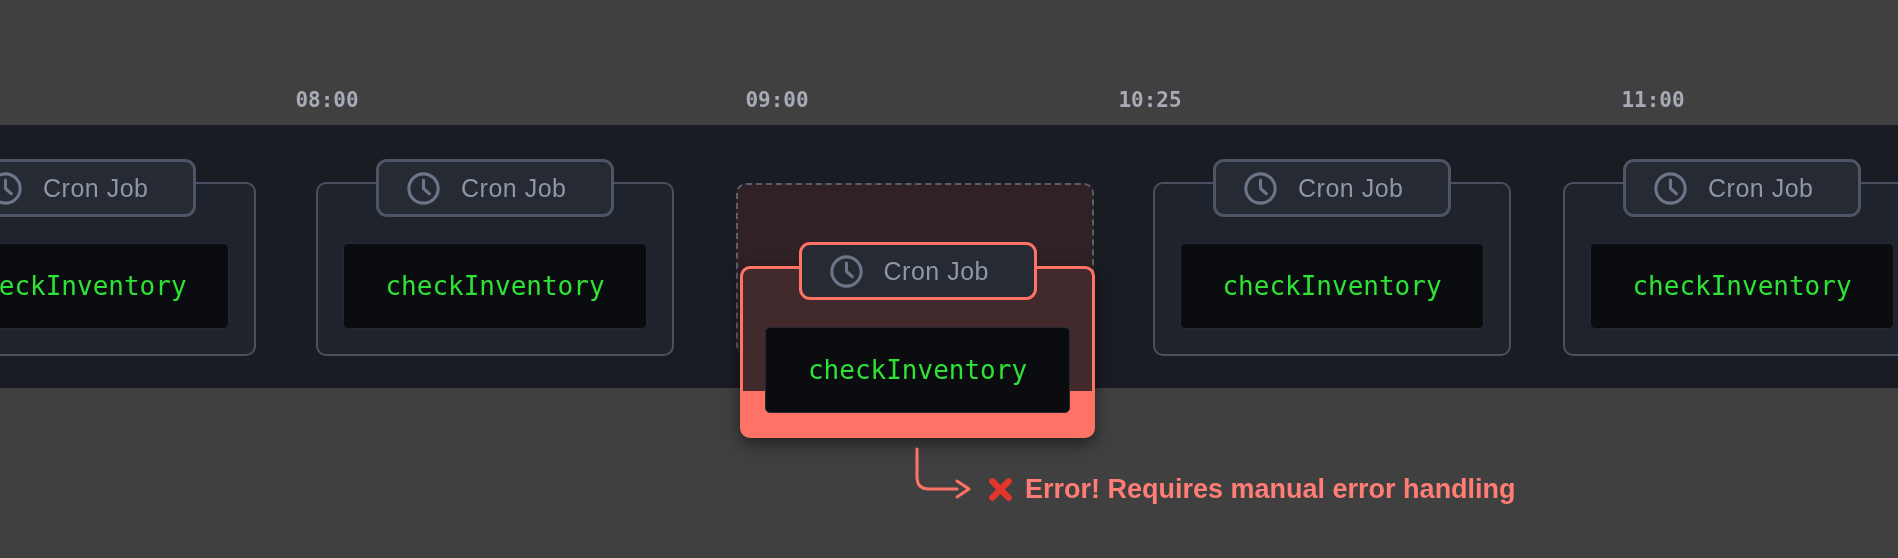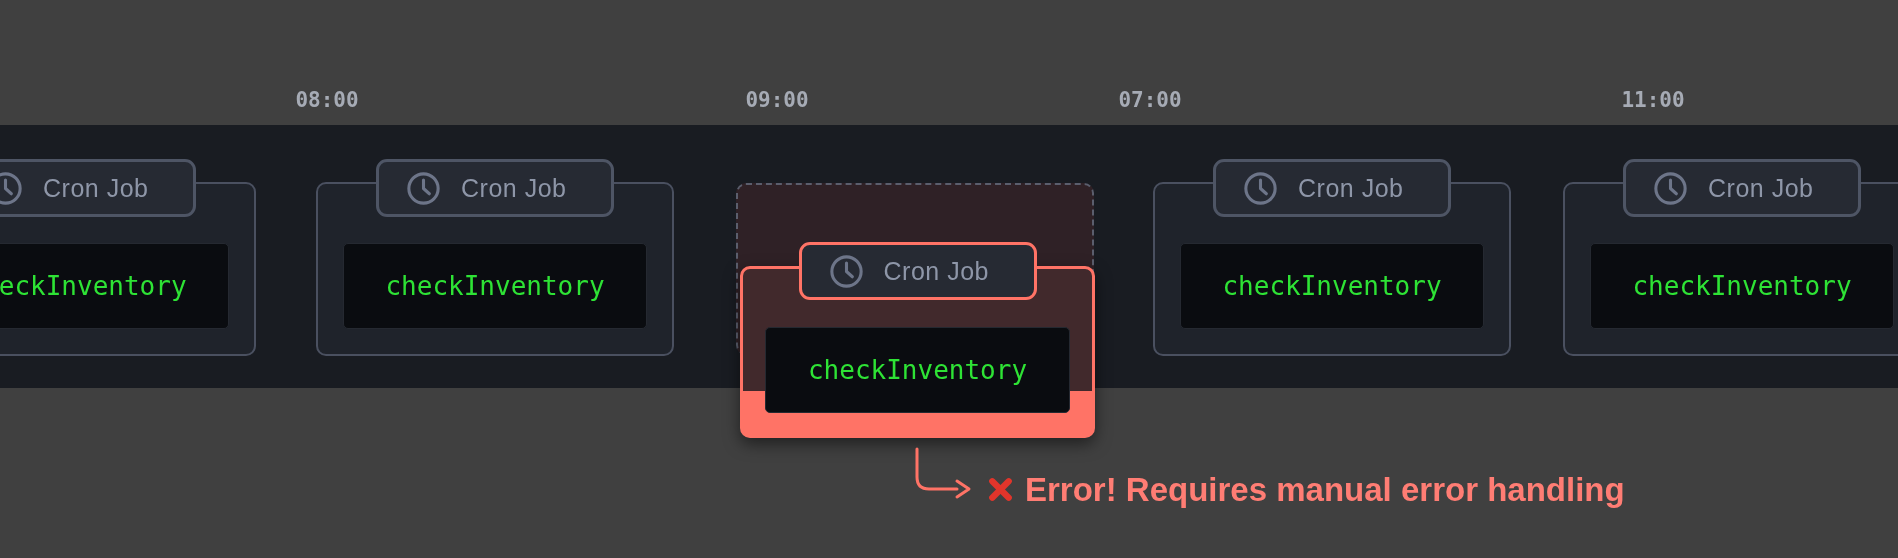--- a/index.html
+++ b/index.html
@@ -67,33 +67,33 @@
   .card.error .code{left:22px;right:22px;top:58px;}
 
   
   .arrow-layer{position:absolute;left:0;top:0;width:1898px;height:558px;pointer-events:none;}
   .error-note{
     position:absolute;left:986px;top:472px;height:34px;
     display:flex;align-items:center;gap:10px;
   }
   .cross{width:29px;height:29px;flex:0 0 auto;}
   .error-text{
-    color:#ff7d74;font-size:33px;font-weight:700;line-height:1;white-space:nowrap;
+    color:#ff7d74;font-size:27px;font-weight:700;line-height:1;white-space:nowrap;
   }
 </style>
 </head>
 <body>
 
 <div class="stage">
 
   <div class="band"></div>
 
   <div class="tlabel t0">08:00</div>
   <div class="tlabel t1">09:00</div>
-  <div class="tlabel t2">07:00</div>
+  <div class="tlabel t2">10:25</div>
   <div class="tlabel t3">11:00</div>
 
   <div class="card pos-a">
     <div class="badge">
       <svg class="clock" viewBox="0 0 24 24" fill="none" stroke="currentColor" stroke-width="2" stroke-linecap="round" stroke-linejoin="round">
           <circle cx="12" cy="12" r="9.5"></circle>
           <path d="M12 6.5 V12 L15.8 15.4"></path>
         </svg>
       <span>Cron Job</span>
     </div>

